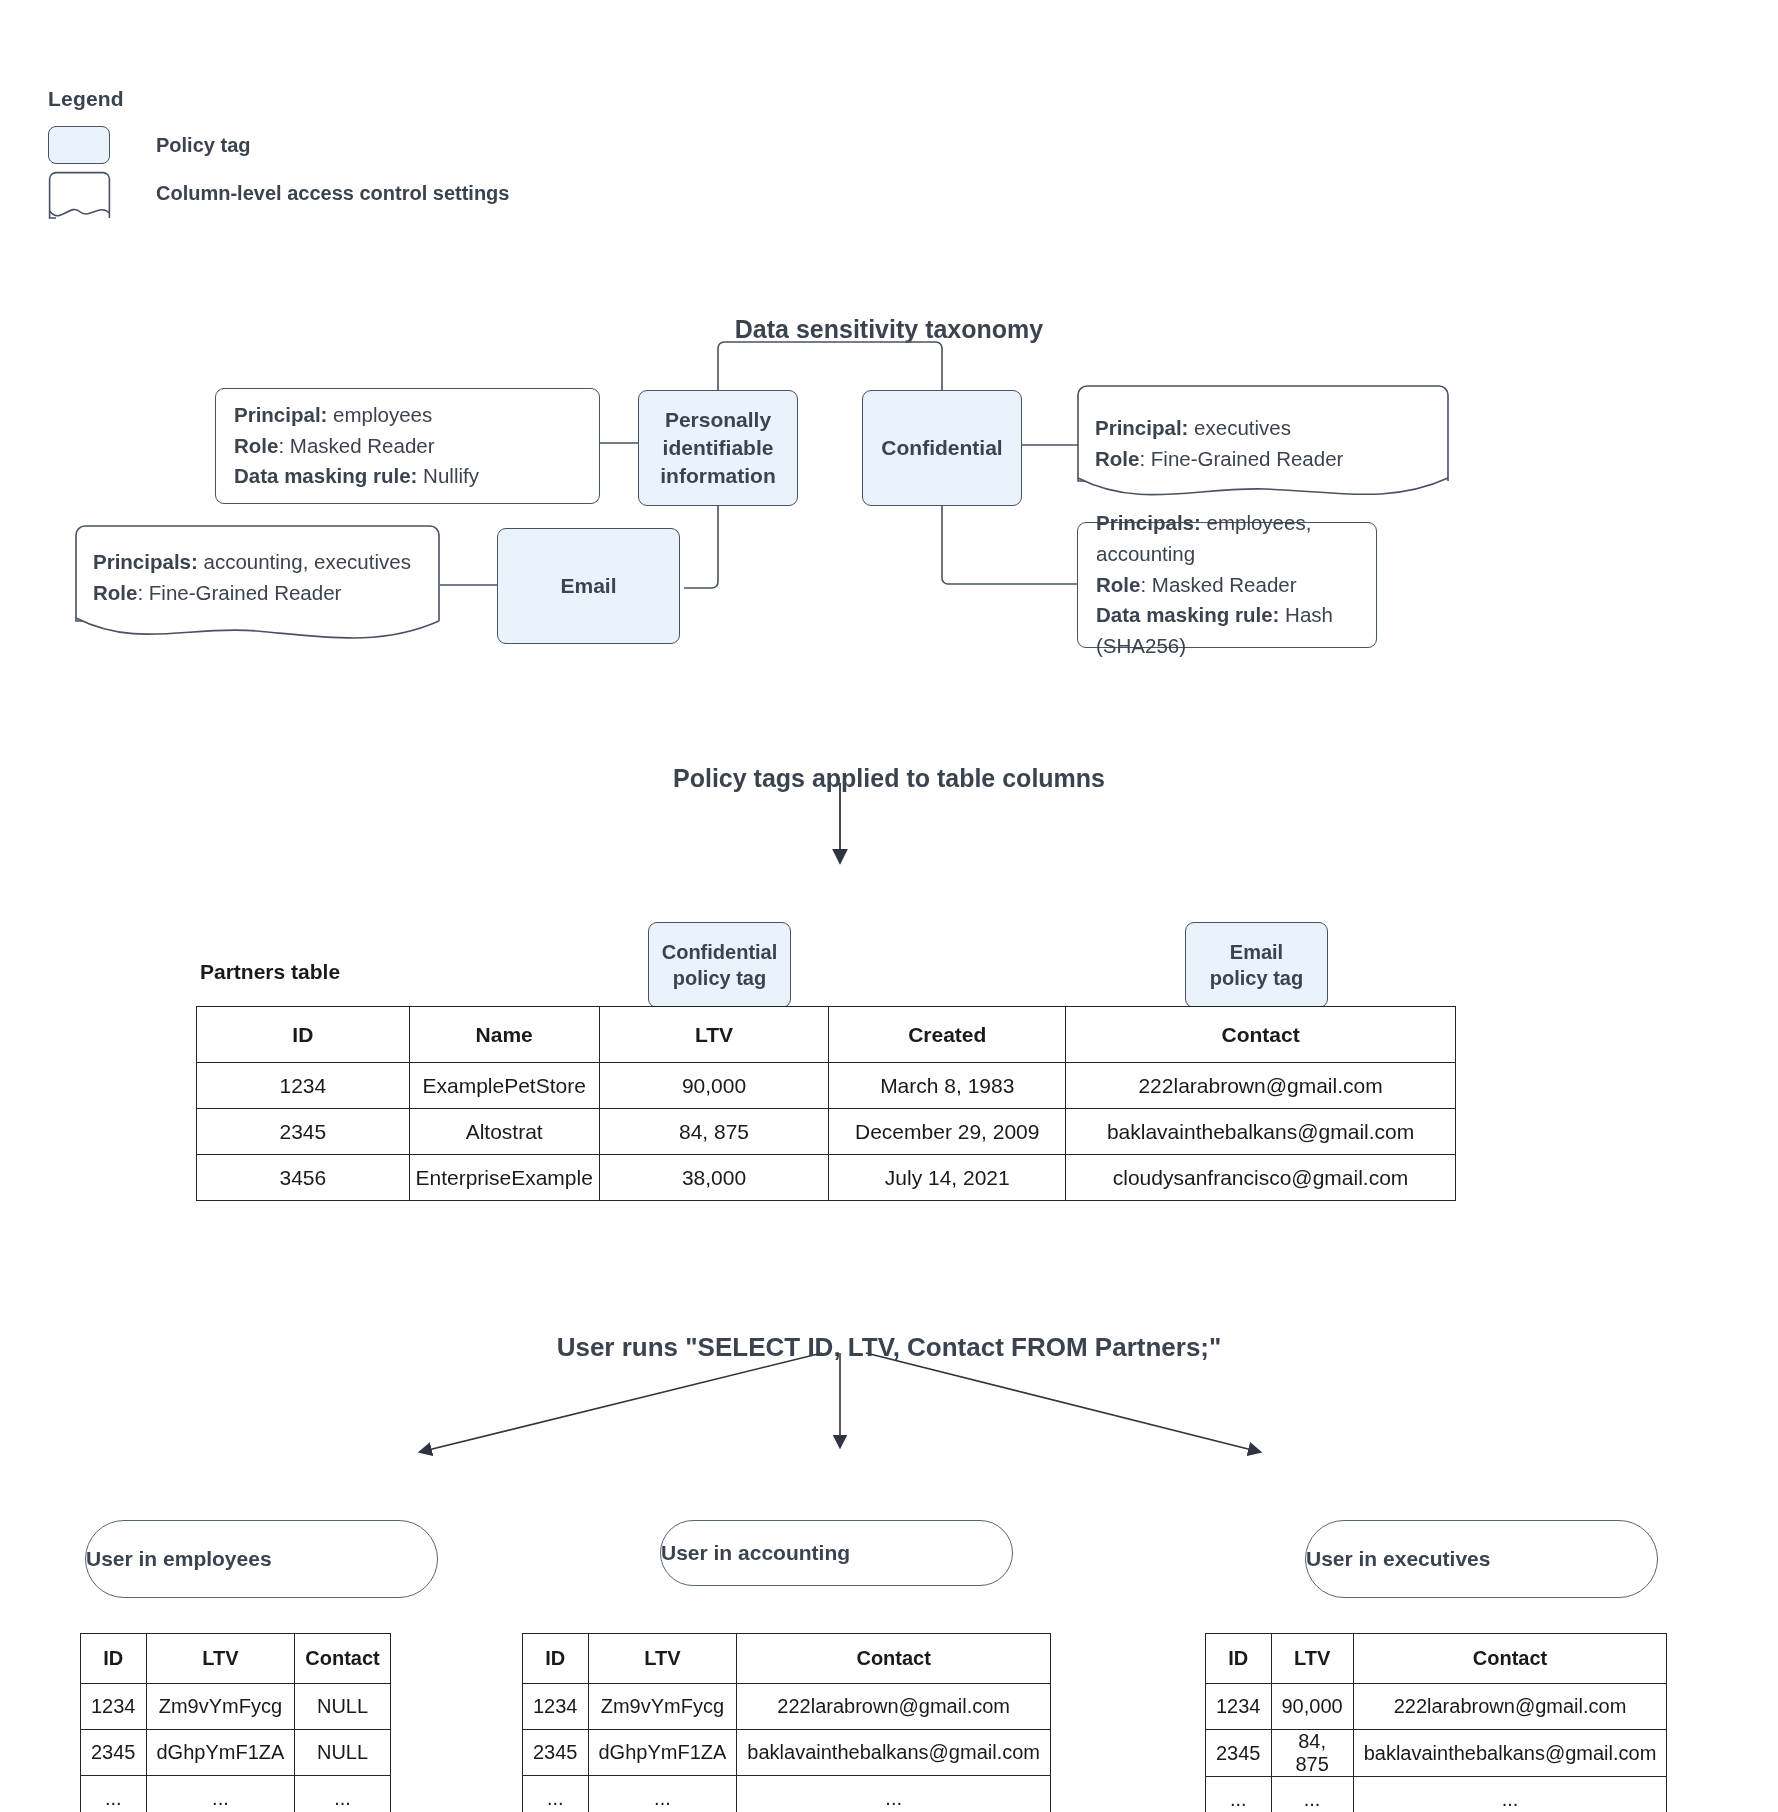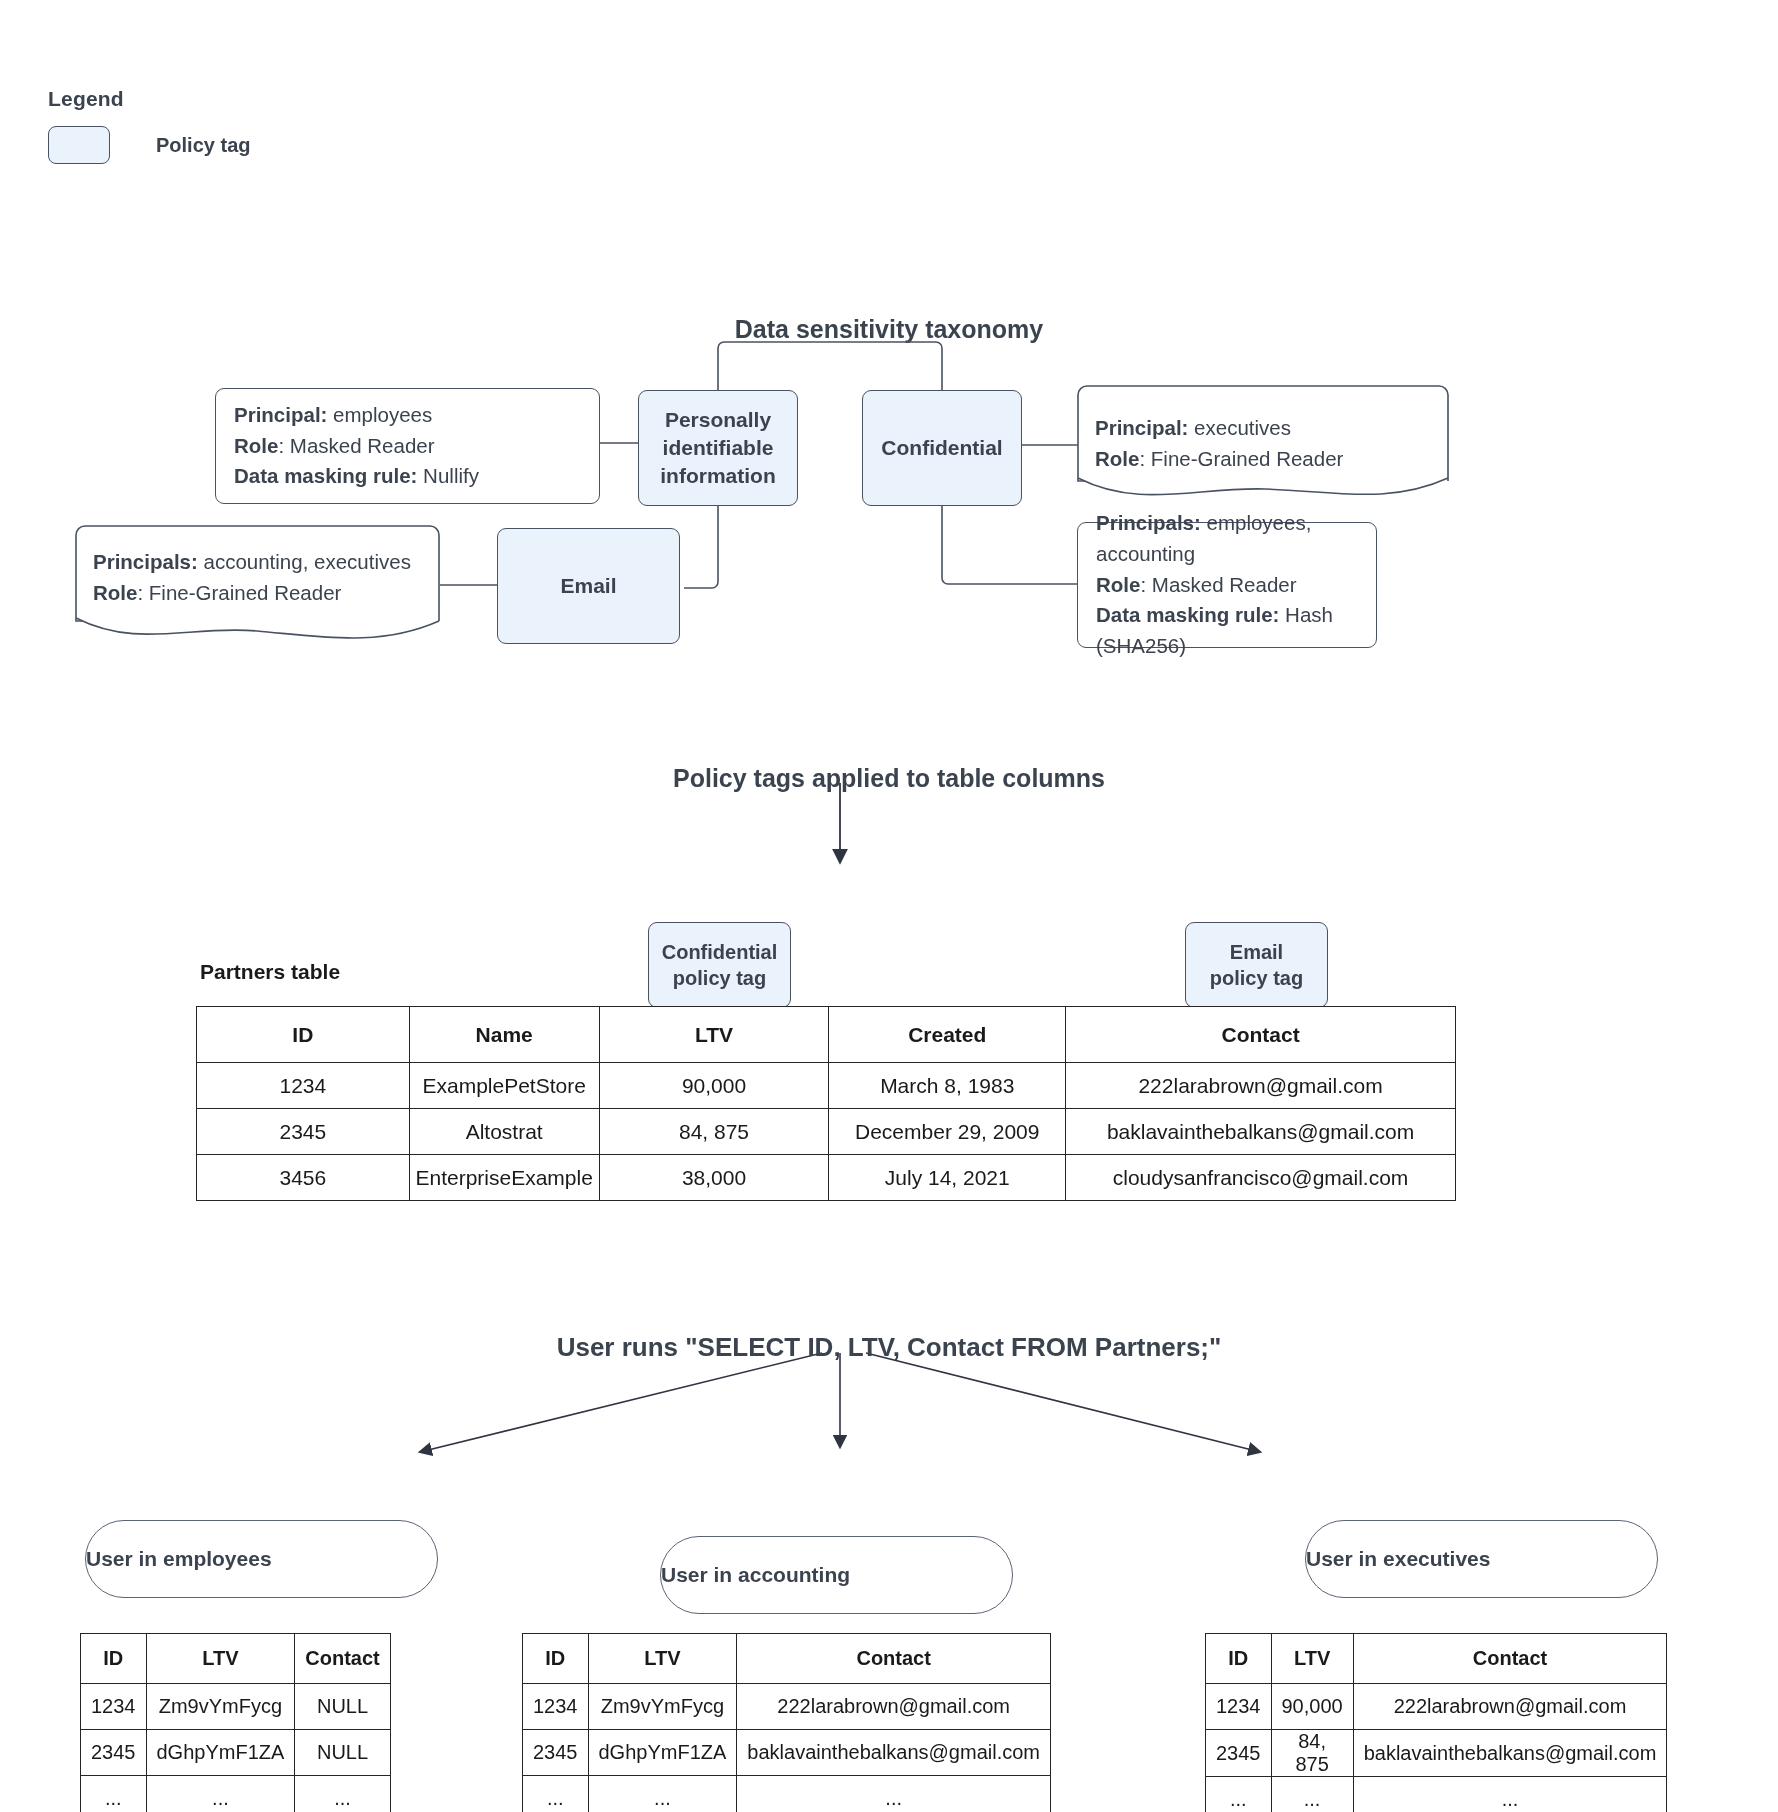--- a/index.html
+++ b/index.html
@@ -119,20 +119,29 @@
 
 <div class="abs" id="legend">
   <div class="legend-title">Legend</div>
 
   <div class="legend-row">
     <div class="legend-swatch tag"></div>
     <div class="legend-label">Policy tag</div>
   </div>
 
 
+  <div class="legend-row">
+    <div class="legend-swatch wavy">
+      <svg width="64" height="48" viewBox="0 0 64 48">
+        <path d="M8,47 L1.6,47 L1.6,8 A6.4,6.4 0 0 1 8,1.6 L55,1.6 A6.4,6.4 0 0 1 61.4,8 L61.4,47" fill="#ffffff" stroke="#495262" stroke-width="1.6"></path>
+        <path d="M1.6,40 C12,54 22,32 31.5,40.5 C41,49 52,32 61.4,42" fill="#ffffff" stroke="#495262" stroke-width="1.6"></path>
+      </svg>
+    </div>
+    <div class="legend-label">Column-level access control settings</div>
+  </div>
 </div>
 
 <div class="section-title abs" style="left:0; top:278px; width:1778px;">Data sensitivity taxonomy</div>
 
 <svg id="connectors">
   <g fill="none" stroke="#495262" stroke-width="1.6">
 
     <path d="M718,393 L718,348 A6,6 0 0 1 724,342 L936,342 A6,6 0 0 1 942,348 L942,393"></path>
 
     <path d="M598,443 L640,443"></path>
@@ -304,21 +313,21 @@
       <tr>
         <td>...</td>
         <td>...</td>
         <td>...</td>
       </tr>
     </tbody>
   </table>
 </div>
 
 <div class="result-block" style="left:660px; top:1520px;">
-  <div class="pill" style="left:0; top:0; width:353px; height:78px;margin-top:16px;">
+  <div class="pill" style="left:0; top:0; width:353px; height:66px;">
     <span>User in accounting</span>
   </div>
   <table class="grid" style="position:absolute; left:-138px; top:113px;">
     <colgroup>
         <col style="width:110px">
         <col style="width:172px">
         <col style="width:340px">
       </colgroup>
     <thead>
       <tr>

